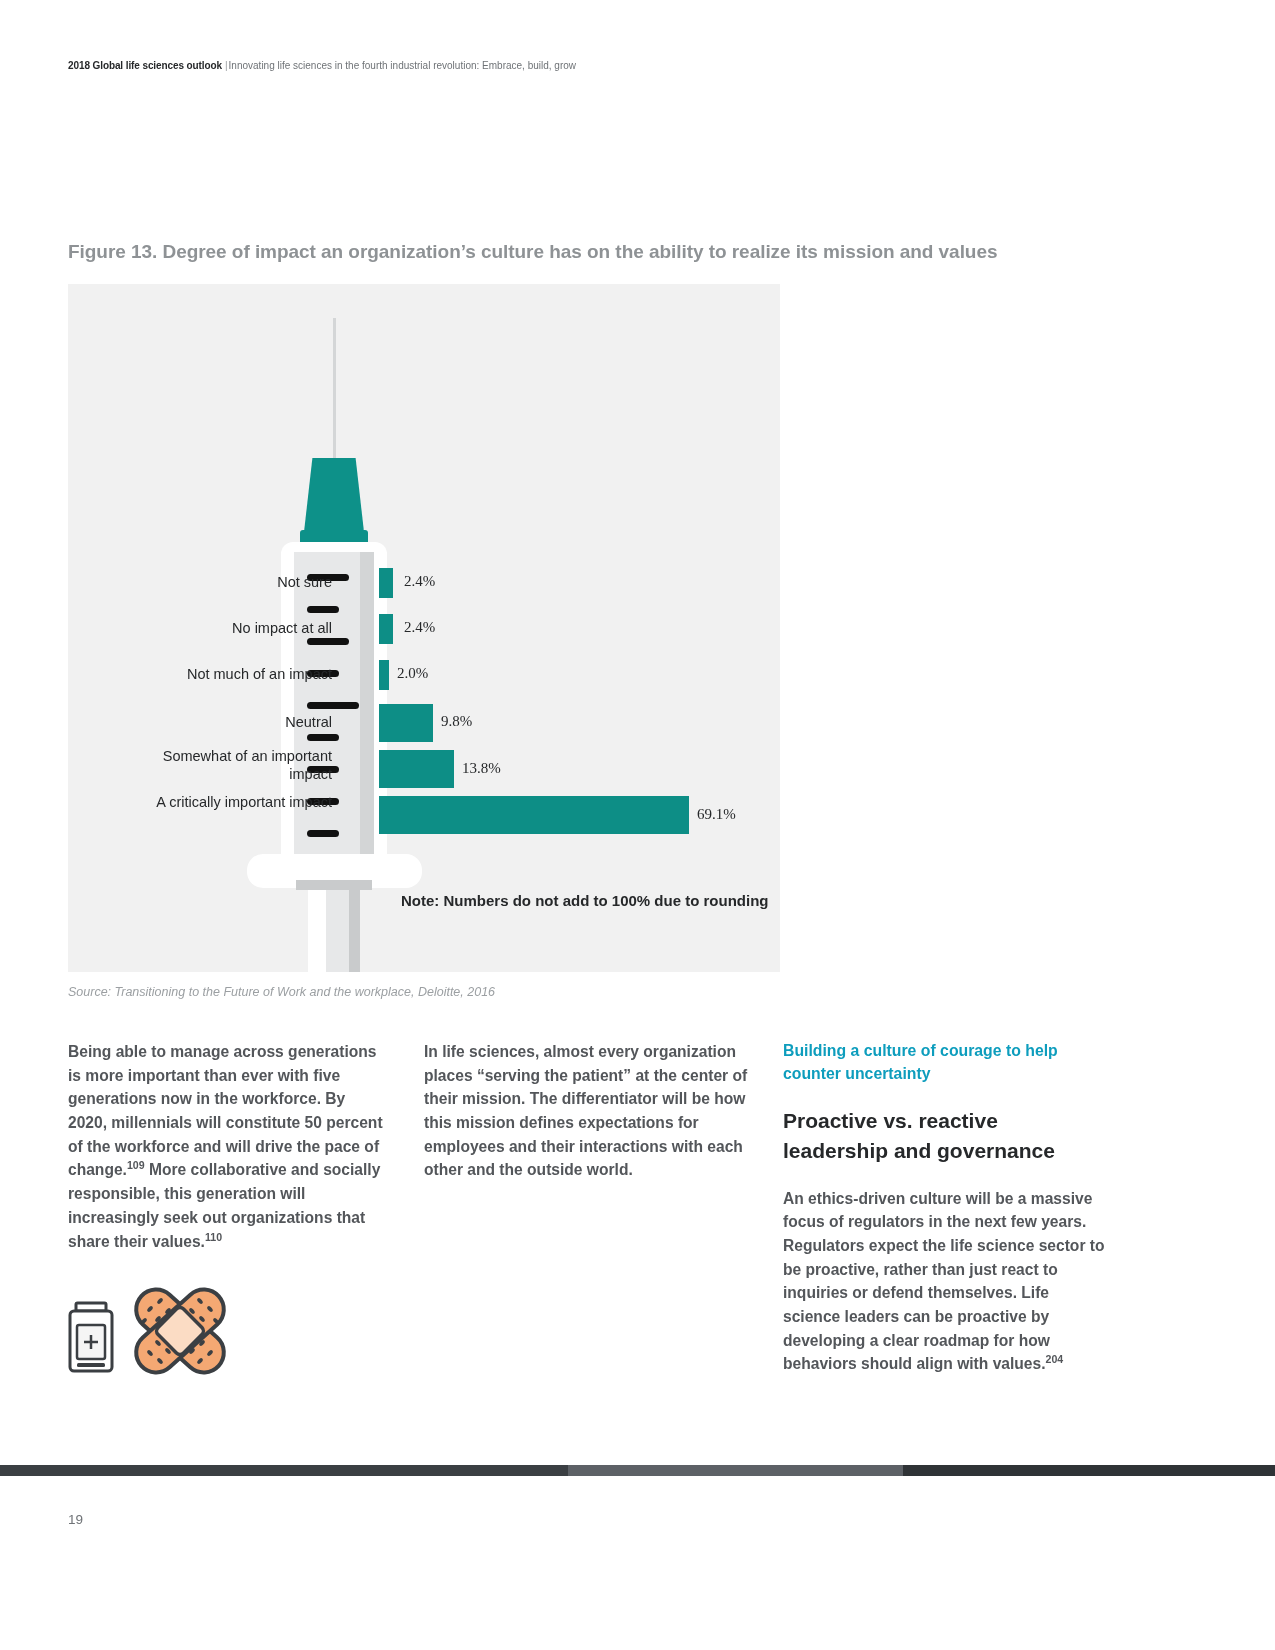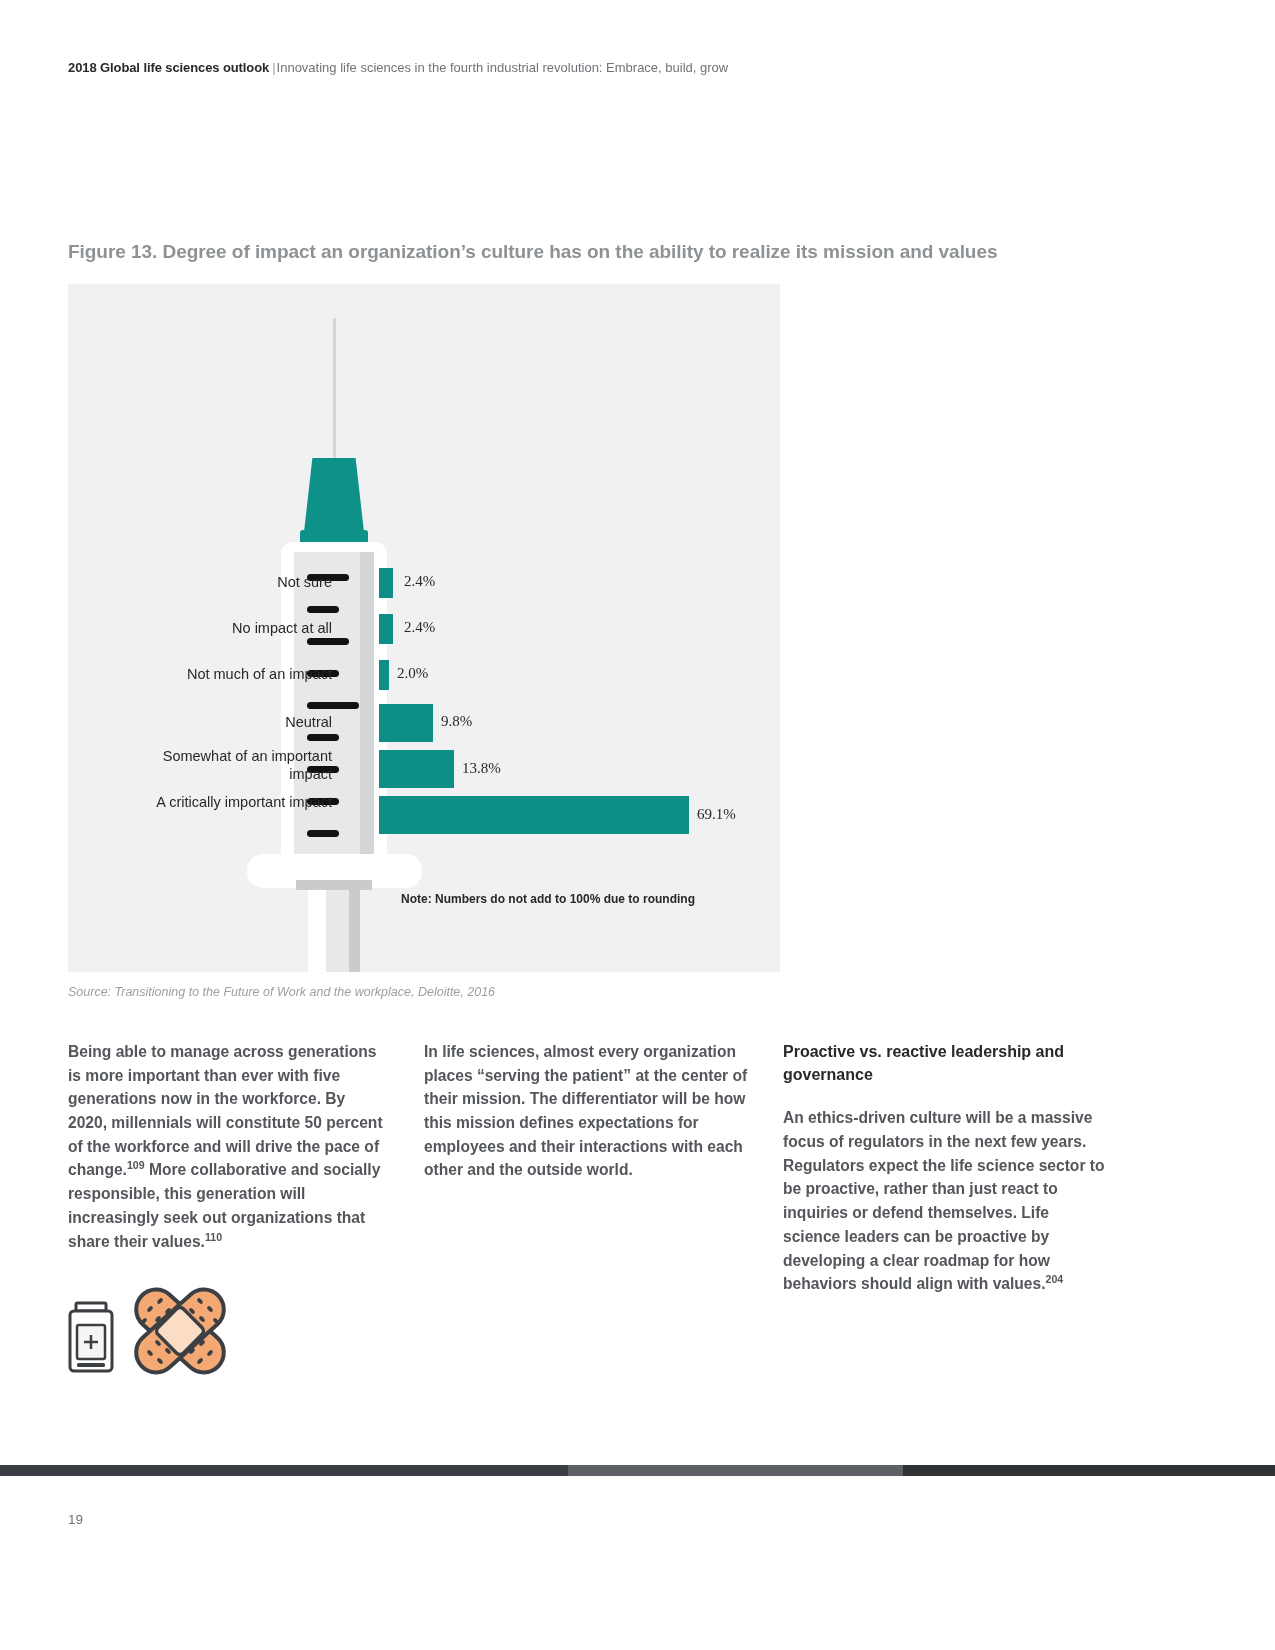--- a/index.html
+++ b/index.html
@@ -10,21 +10,21 @@
     font-family: "Liberation Sans", sans-serif;
     position: relative;
     overflow: hidden;
     color: #53565a;
   }
 
   
   .page-header {
     position: absolute;
     left: 68px; top: 60px;
-    font-size: 13px;
+    font-size: 10px;
     white-space: nowrap;
   }
   .page-header .hd-strong {
     font-weight: 700;
     color: #26282a;
     letter-spacing: -0.1px;
   }
   .page-header .hd-sep { color: #9a9ea1; margin: 0 1px 0 3px; }
   .page-header .hd-rest { color: #6f7377; }
 
@@ -132,21 +132,21 @@
     position: absolute;
     font-size: 15px;
     color: #26282a;
     white-space: nowrap;
     font-family: Liberation Serif, serif;
   }
 
   .chart-note {
     position: absolute;
     left: 333px; top: 608px;
-    font-size: 12px;
+    font-size: 15px;
     font-weight: 700;
     color: #26282a;
     white-space: nowrap;
   }
 
   
   .source-line {
     position: absolute;
     left: 68px; top: 985px;
     font-size: 12.5px;
@@ -165,21 +165,21 @@
   .col3-heading {
     color: #0d9dbd;
     font-weight: 700;
     font-size: 15.8px;
     line-height: 1.45;
     margin: 0 0 28px 0;
   }
   .col3-subheading {
     color: #26282a;
     font-weight: 700;
-    font-size: 16px;
+    font-size: 21px;
     line-height: 1.45;
     margin: 0 0 28px 0;
   }
   sup { font-size: 0.68em; vertical-align: super; line-height: 0; }
 
   
   .illus { position: absolute; left: 62px; top: 1285px; width: 250px; height: 140px; }
 
   
   .footer-bar { position: absolute; left: 0; top: 1465px; width: 1275px; height: 11px; }
@@ -271,20 +271,21 @@
 
 <div class="col" id="col1">
   <p>Being able to manage across generations is more important than ever with five generations now in the workforce. By 2020, millennials will constitute 50 percent of the workforce and will drive the pace of change.<sup>109</sup> More collaborative and socially responsible, this generation will increasingly seek out organizations that share their values.<sup>110</sup></p>
 </div>
 
 <div class="col" id="col2">
   <p>In life sciences, almost every organization places “serving the patient” at the center of their mission. The differentiator will be how this mission defines expectations for employees and their interactions with each other and the outside world.</p>
 </div>
 
 <div class="col" id="col3">
+  <p class="col3-heading">Building a culture of courage to help counter uncertainty</p>
   <p class="col3-subheading">Proactive vs. reactive leadership and governance</p>
   <p>An ethics-driven culture will be a massive focus of regulators in the next few years. Regulators expect the life science sector to be proactive, rather than just react to inquiries or defend themselves. Life science leaders can be proactive by developing a clear roadmap for how behaviors should align with values.<sup>204</sup></p>
 </div>
 
 <svg class="illus" viewBox="0 0 250 140">
 
   <g>
     <rect x="14" y="18" width="30" height="8" rx="1.5" fill="#ffffff" stroke="#3b3f43" stroke-width="3"></rect>
     <rect x="8" y="26" width="42" height="60" rx="4" fill="#ffffff" stroke="#3b3f43" stroke-width="3"></rect>
     <rect x="15" y="40" width="28" height="34" rx="2" fill="#f5f5f5" stroke="#3b3f43" stroke-width="2.5"></rect>

